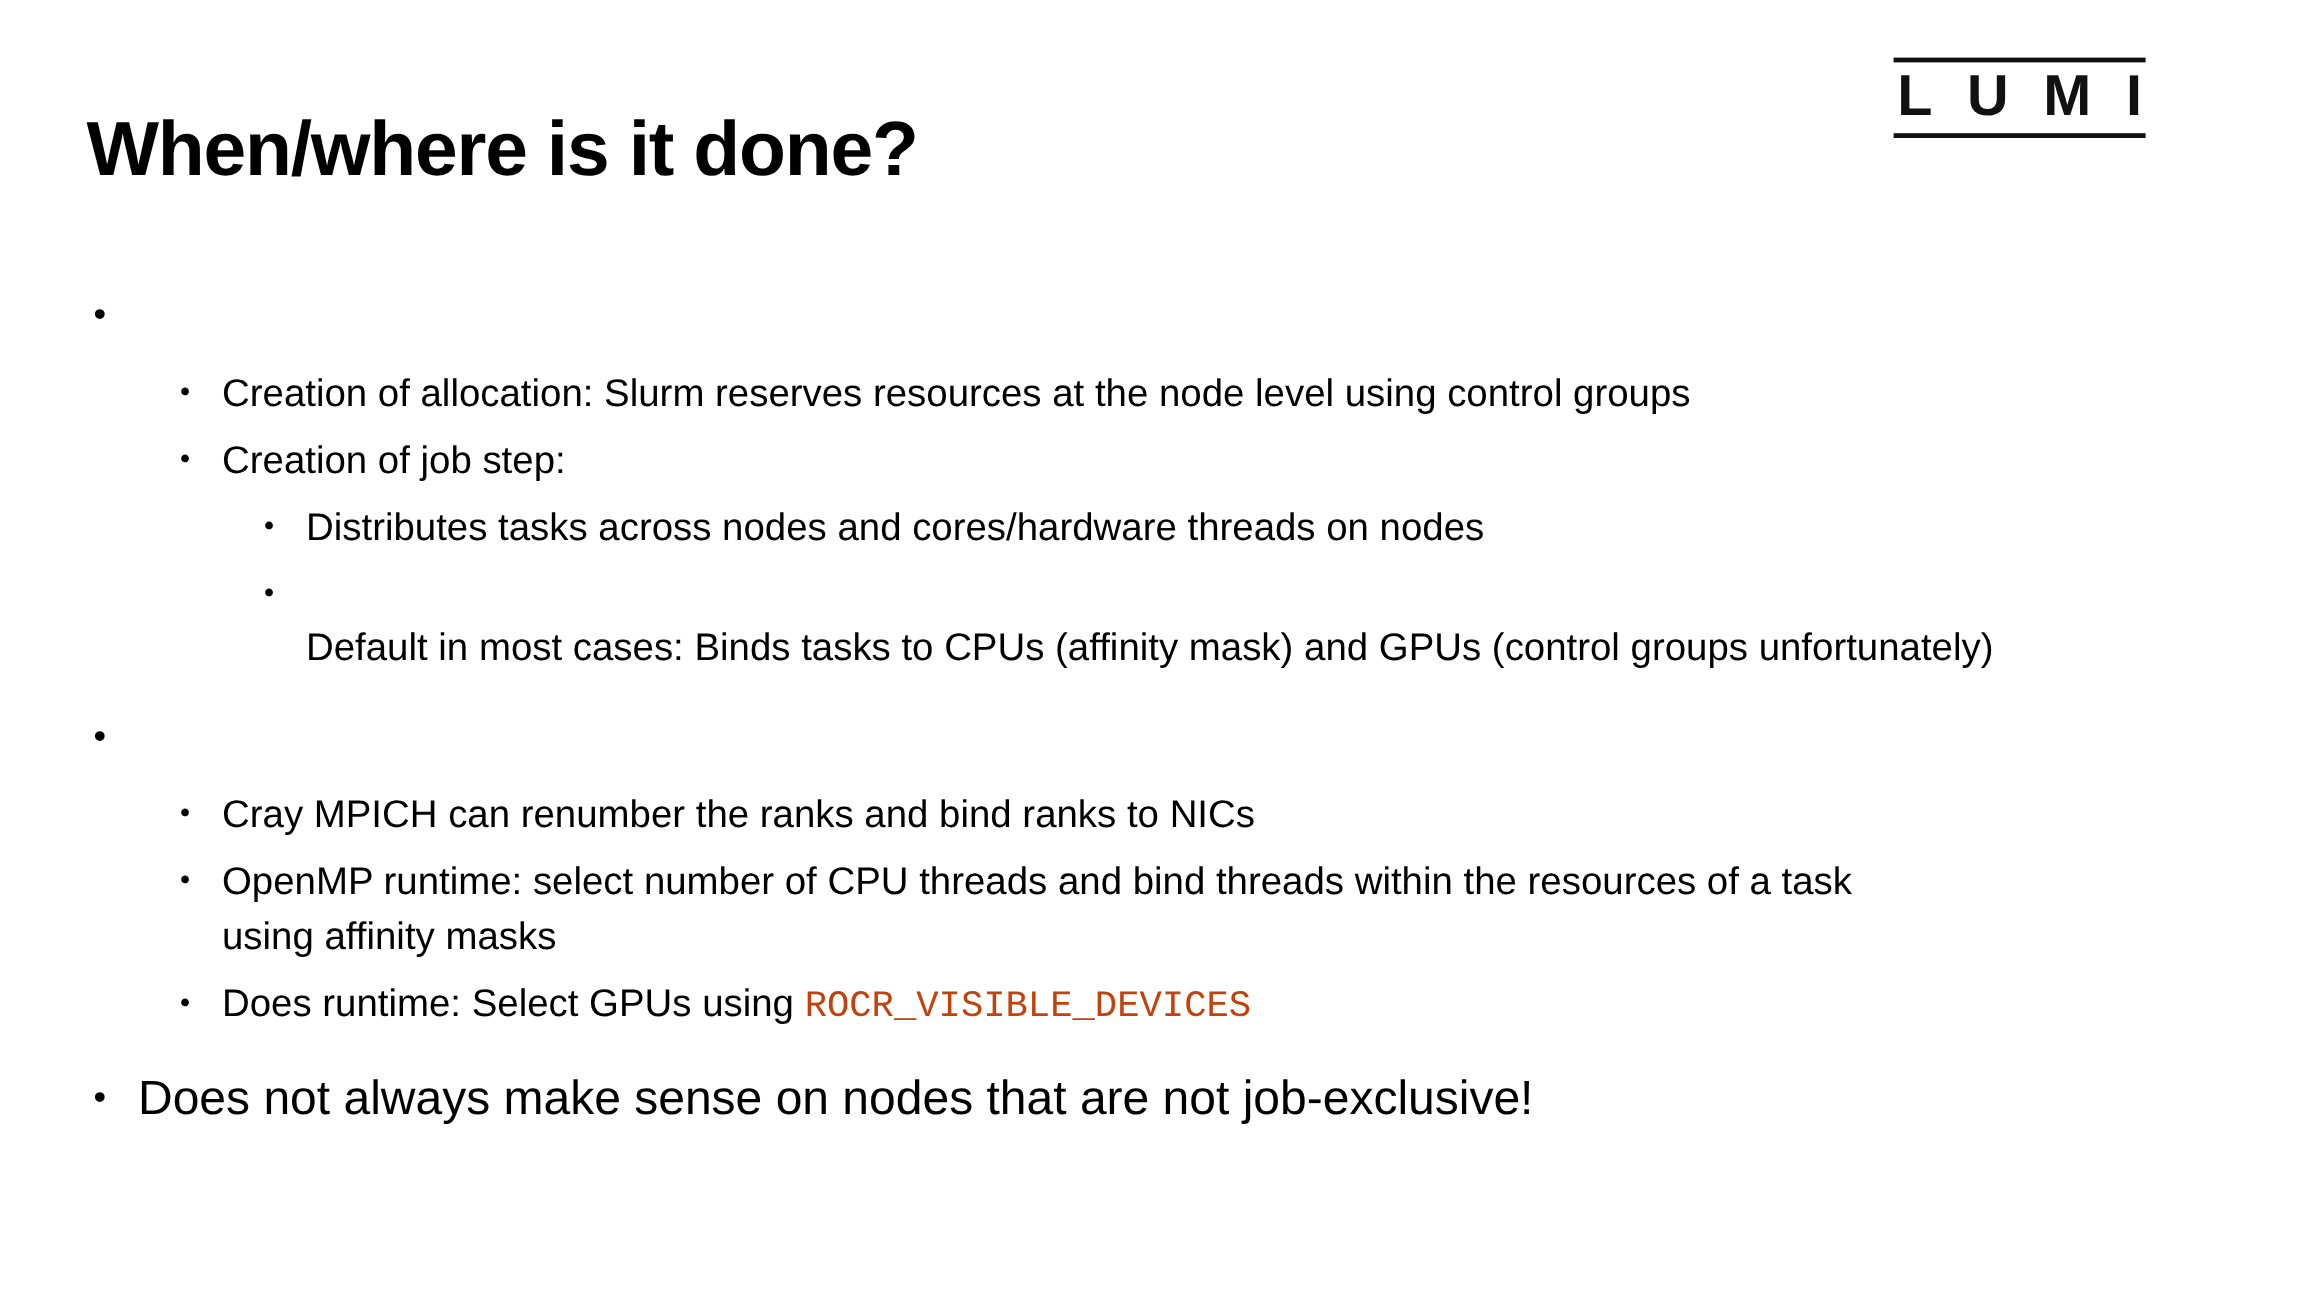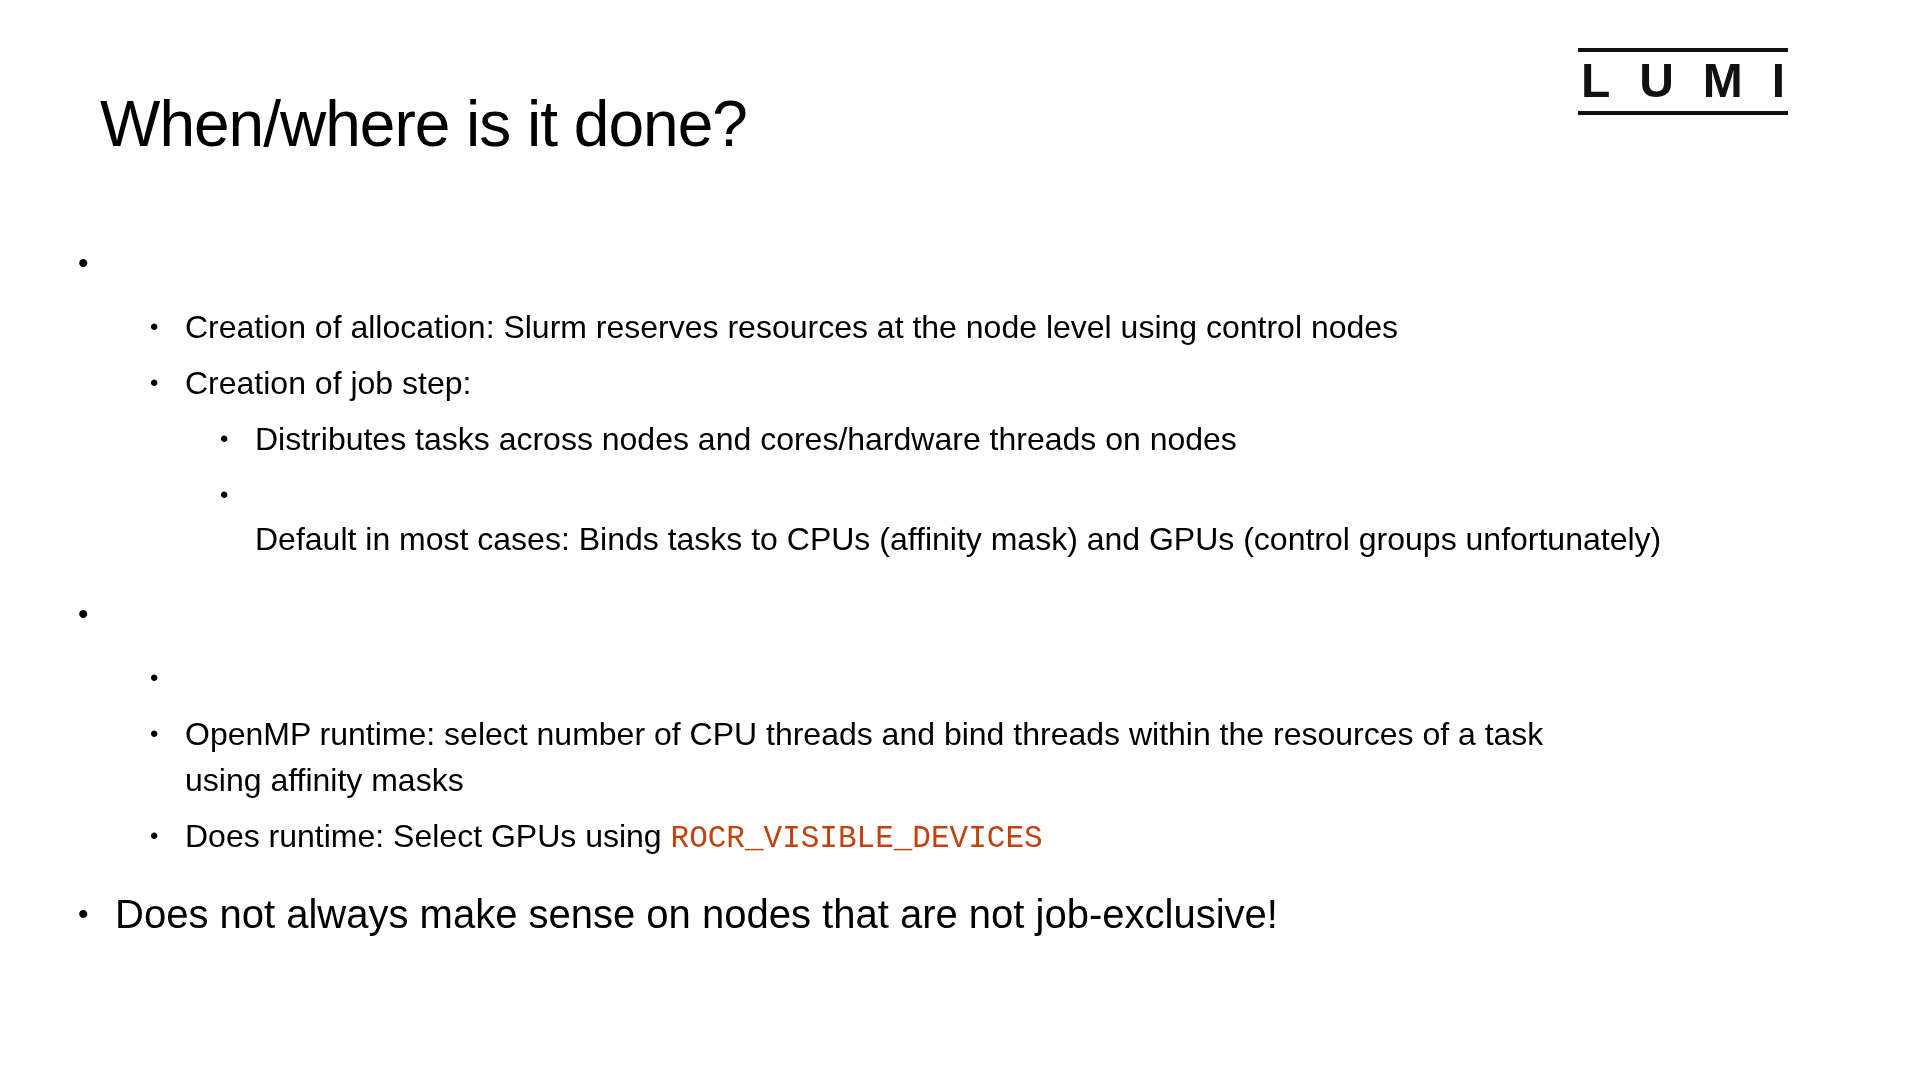--- a/index.html
+++ b/index.html
@@ -6,23 +6,23 @@
   .slide{
     position:relative;
     width:1920px;height:1080px;
     background:#ffffff;
     overflow:hidden;
     font-family:"Liberation Sans","DejaVu Sans",sans-serif;
     color:#000000;
   }
   .title{
     position:absolute;
-    left:100px;top:44px;
+    left:72px;top:44px;
     font-size:64px;
-    font-weight:400;
+    font-weight:700;
     letter-spacing:-1px;
     color:#000000;
     white-space:nowrap;
   }
   .logo{
     position:absolute;
     left:1578px;top:48px;
     width:210px;
     border-top:4px solid #111111;
     border-bottom:4px solid #111111;
@@ -79,21 +79,21 @@
   </div>
 
   <ul class="content">
 
     <li class="l1">
       <span class="marker">•</span>
     </li>
 
     <li class="l2 first-sub">
       <span class="marker">•</span>
-      <div class="txt">Creation of allocation: Slurm reserves resources at the node level using control nodes</div>
+      <div class="txt">Creation of allocation: Slurm reserves resources at the node level using control groups</div>
     </li>
 
     <li class="l2">
       <span class="marker">•</span>
       <div class="txt">Creation of job step:</div>
     </li>
 
     <li class="l3">
       <span class="marker">•</span>
       <div class="txt">Distributes tasks across nodes and cores/hardware threads on nodes</div>
@@ -103,20 +103,21 @@
       <span class="marker">•</span>
       <div class="txt">Default in most cases: Binds tasks to CPUs (affinity mask) and GPUs (control groups unfortunately)</div>
     </li>
 
     <li class="l1">
       <span class="marker">•</span>
     </li>
 
     <li class="l2 first-sub">
       <span class="marker">•</span>
+      <div class="txt">Cray MPICH can renumber the ranks and bind ranks to NICs</div>
     </li>
 
     <li class="l2 li-openmp">
       <span class="marker">•</span>
       <div class="txt">OpenMP runtime: select number of CPU threads and bind threads within the resources of a task using affinity masks</div>
     </li>
 
     <li class="l2">
       <span class="marker">•</span>
       <div class="txt"><span>Does runtime: Select GPUs using </span><span class="code">ROCR_VISIBLE_DEVICES</span></div>

